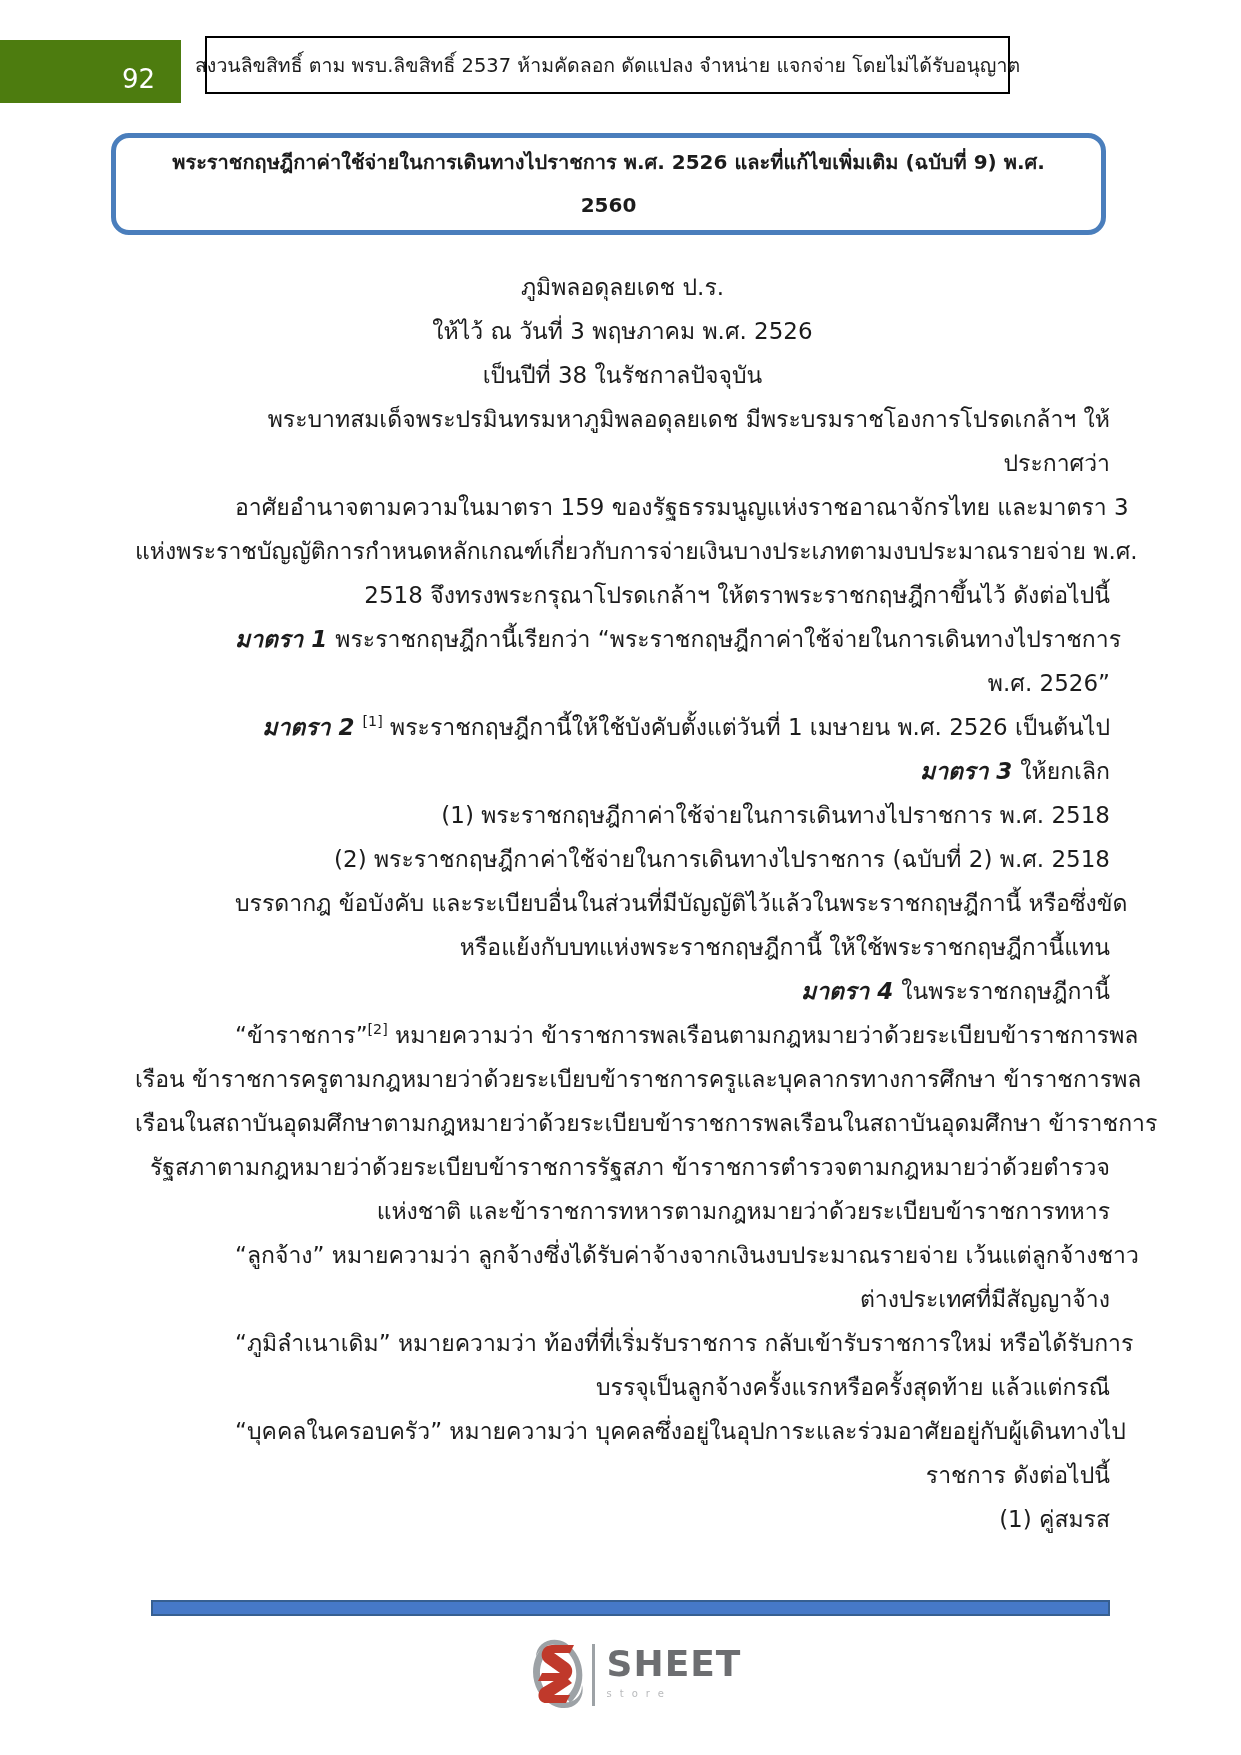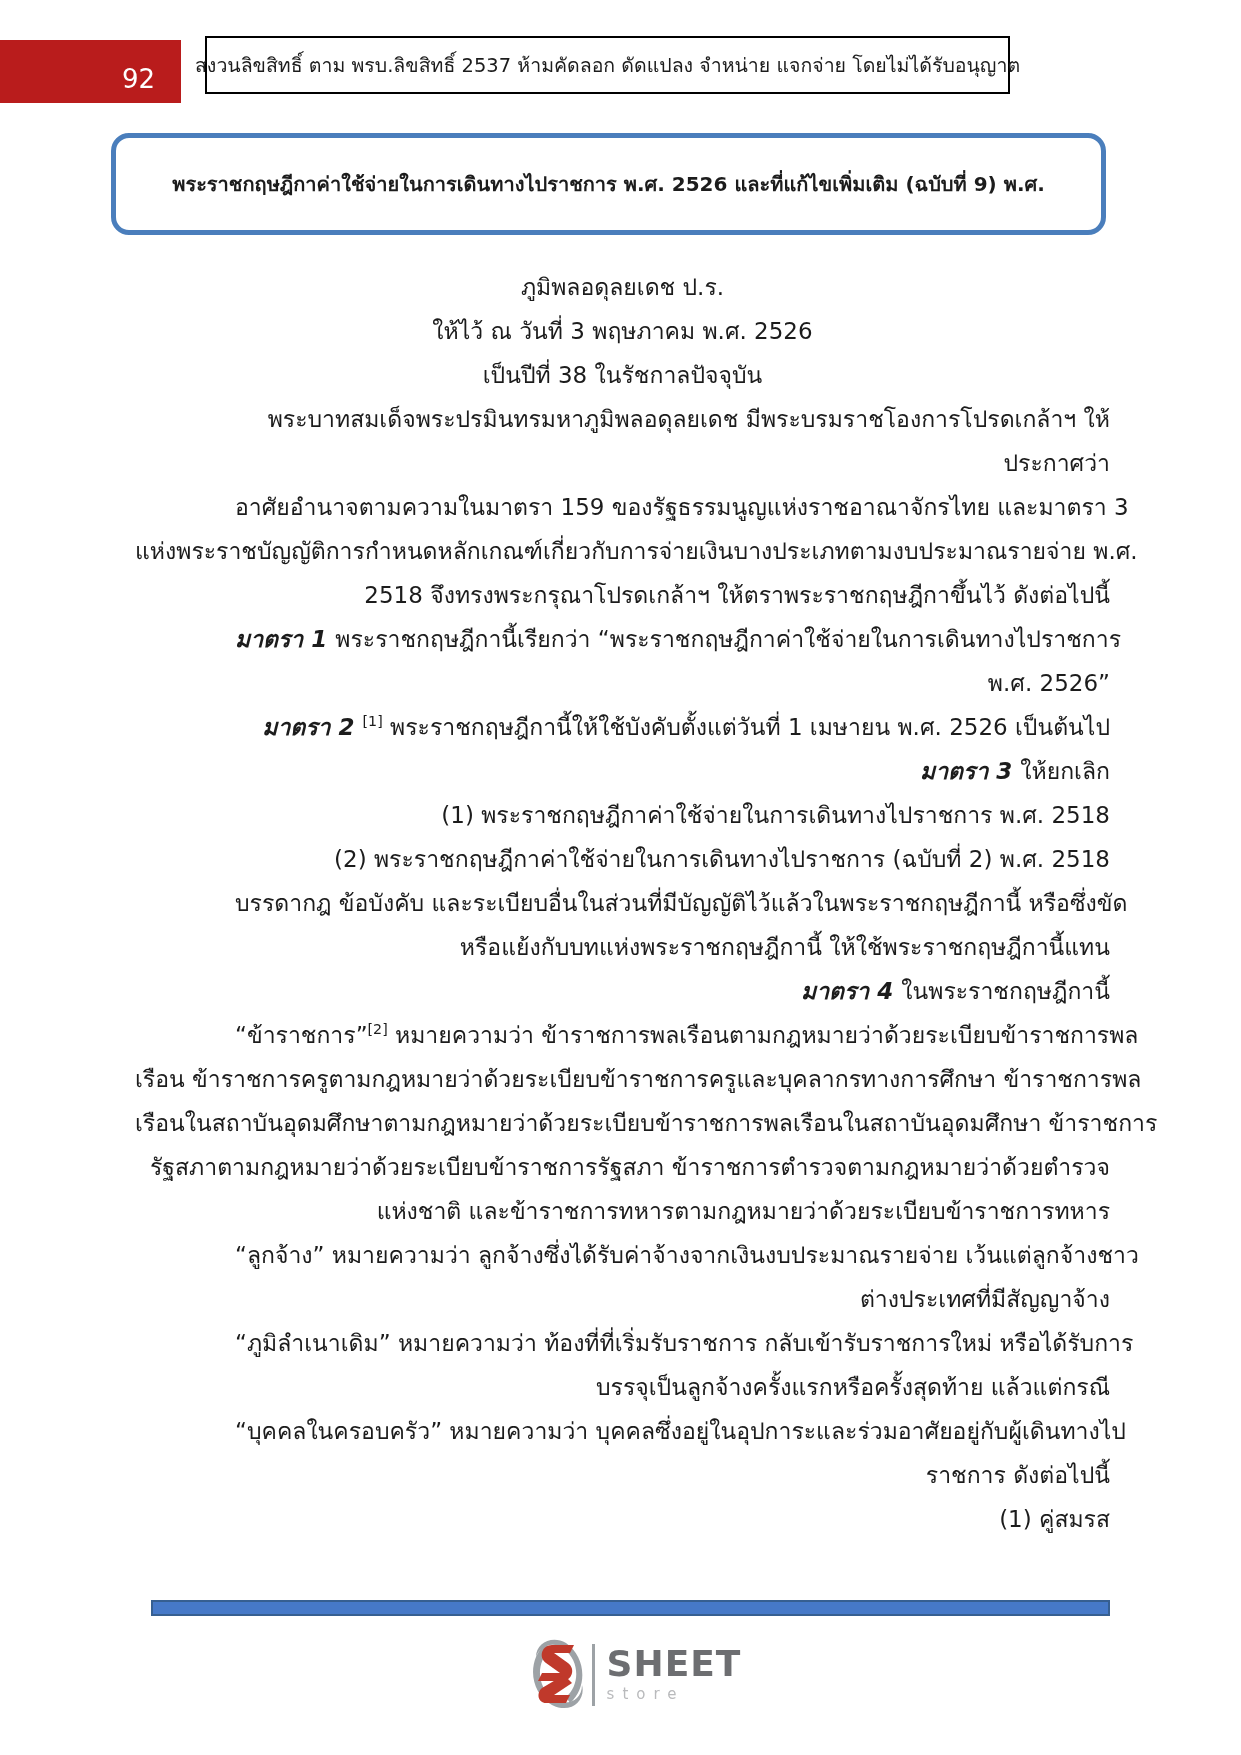--- a/index.html
+++ b/index.html
@@ -5,21 +5,21 @@
   html,body { margin:0; padding:0; background:#ffffff; }
   .page {
     position:relative; width:1241px; height:1755px; background:#ffffff;
     font-family:"DejaVu Sans","Liberation Sans",sans-serif;
     color:#1c1c1c; overflow:hidden;
   }
 
   
   .page-tab {
     position:absolute; left:0; top:40px; width:181px; height:63px;
-    background:#b91c1c; color:#fff; display:flex; align-items:center;
+    background:#4d7c0f; color:#fff; display:flex; align-items:center;
     justify-content:flex-end; padding-right:26px; box-sizing:border-box;
     font-size:26px; padding-top:14px;
   }
 
   
   .copyright-box {
     position:absolute; left:205px; top:36px; width:805px; height:58px;
     border:2px solid #000; box-sizing:border-box; background:#fff;
     display:flex; align-items:center; justify-content:center;
     font-size:19.5px; white-space:nowrap;
@@ -53,38 +53,39 @@
     position:absolute; left:0; top:1630px; width:1241px; height:90px;
     display:flex; align-items:center; justify-content:center;
   }
   .logo-inner { display:flex; align-items:center; transform:translateX(16px); }
   .logo-divider { width:3px; height:62px; background:#9da2a6; margin:0 12px 0 8px; }
   .logo-text { display:flex; flex-direction:column; justify-content:space-between; }
   .logo-name {
     font-size:36px; font-weight:bold; color:#6d6e71; letter-spacing:1px; line-height:36px;
   }
   .logo-sub {
-    font-size:15px; color:#b9babc; letter-spacing:8px; line-height:20px; margin-top:2px;
+    font-size:10px; color:#b9babc; letter-spacing:8px; line-height:20px; margin-top:2px;
   }
 </style>
 </head>
 <body>
 
 <div class="page">
 
   <div class="page-tab">
     <span>92</span>
   </div>
 
   <div class="copyright-box">
     <span>สงวนลิขสิทธิ์ ตาม พรบ.ลิขสิทธิ์ 2537 ห้ามคัดลอก ดัดแปลง จำหน่าย แจกจ่าย โดยไม่ได้รับอนุญาต</span>
   </div>
 
   <div class="title-box">
     <div>พระราชกฤษฎีกาค่าใช้จ่ายในการเดินทางไปราชการ พ.ศ. 2526 และที่แก้ไขเพิ่มเติม (ฉบับที่ 9) พ.ศ.</div>
+    <div>2560</div>
   </div>
 
   <div class="doc-body" id="doc-body">
       <div class="line center"><span>ภูมิพลอดุลยเดช ป.ร.</span></div>
       <div class="line center"><span>ให้ไว้ ณ วันที่ 3 พฤษภาคม พ.ศ. 2526</span></div>
       <div class="line center"><span>เป็นปีที่ 38 ในรัชกาลปัจจุบัน</span></div>
       <div class="line indent"><span>พระบาทสมเด็จพระปรมินทรมหาภูมิพลอดุลยเดช มีพระบรมราชโองการโปรดเกล้าฯ ให้</span></div>
       <div class="line"><span>ประกาศว่า</span></div>
       <div class="line indent"><span>อาศัยอำนาจตามความในมาตรา 159 ของรัฐธรรมนูญแห่งราชอาณาจักรไทย และมาตรา 3</span></div>
       <div class="line"><span>แห่งพระราชบัญญัติการกำหนดหลักเกณฑ์เกี่ยวกับการจ่ายเงินบางประเภทตามงบประมาณรายจ่าย พ.ศ.</span></div>

